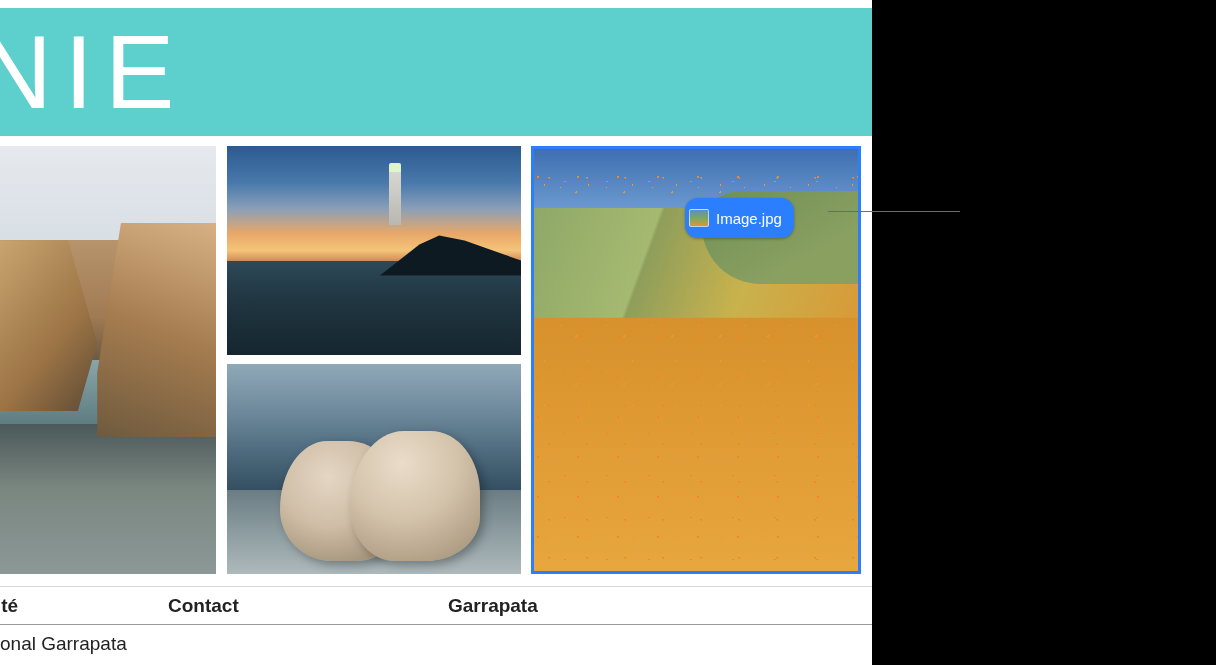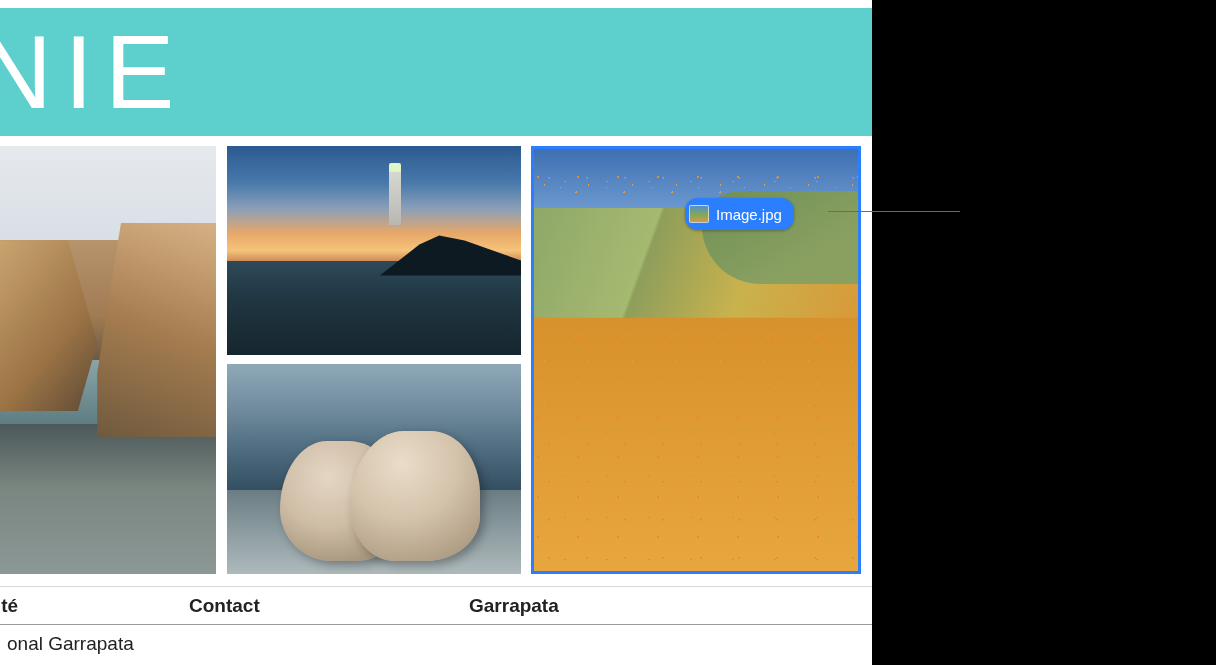--- a/index.html
+++ b/index.html
@@ -193,21 +193,21 @@
       right: 0; top: 10%;
       width: 48%;
       height: 22%;
       background: linear-gradient(150deg, #708f55 0%, #89a061 70%);
       border-radius: 40% 0 0 60% / 60% 0 0 100%;
     }
     .drag-indicator {
       position: absolute;
       left: 685px;
       top: 198px;
-      height: 32px;
+      height: 40px;
       background: #2b7fff;
       border-radius: 13px;
       display: flex;
       align-items: center;
       padding: 0 12px 0 4px;
       gap: 7px;
       box-shadow: 0 1px 3px rgba(0,0,0,0.3);
       z-index: 30;
     }
     .drag-thumb {
@@ -251,23 +251,23 @@
     .col {
       padding-left: 0;
       font-size: 19px;
       color: #222;
       white-space: nowrap;
       overflow: hidden;
     }
     .th {
       font-weight: 700;
     }
-    .c1 { width: 172px; padding-left: 7px; }
+    .c1 { width: 172px; padding-left: 0; }
     .c2 { width: 244px; }
-    .c3 { width: 280px; margin-left: 21px; }
+    .c3 { width: 280px; }
     .c4 { width: 176px; }
     .header-row .c1 { text-align: left; padding-left: 0; margin-left: -4px;}
   </style>
 </head>
 <body>
 
 <div class="document-area">
 
   <div class="header-banner">
     <div class="header-title">RNIE</div>

